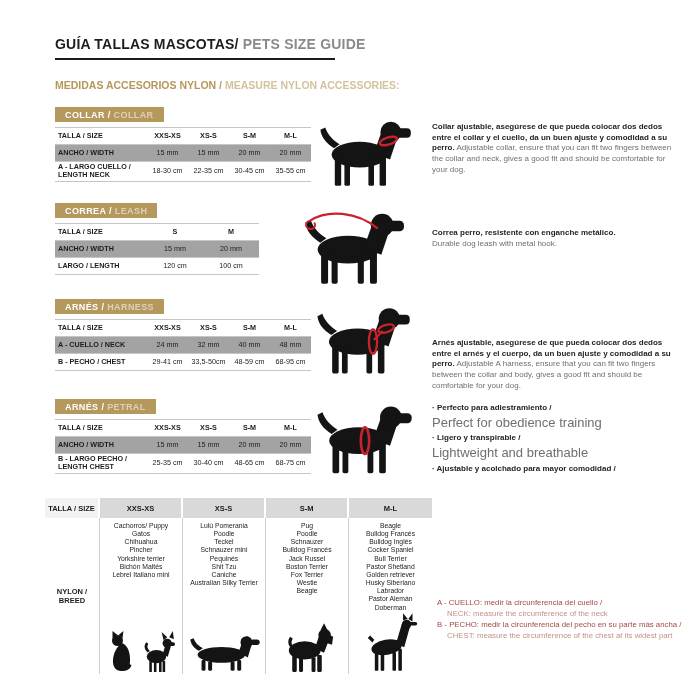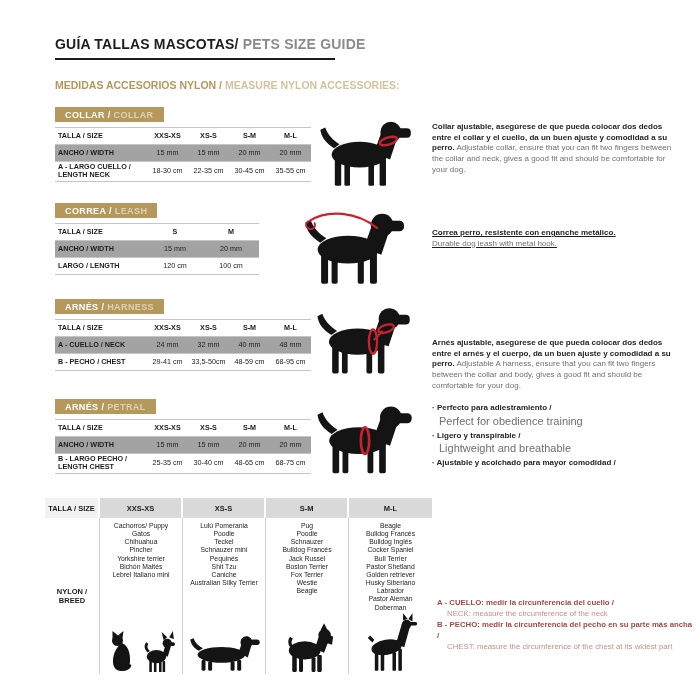--- a/index.html
+++ b/index.html
@@ -28,39 +28,39 @@
   .cell.h{font-weight:bold;}
   .cell.lbl{justify-content:flex-start;text-align:left;font-weight:bold;padding-left:3px;white-space:pre-line;}
   .cell.sh{background:#a3a3a3;}
 
   
   .desc{font-size:8px;line-height:1.34;width:245px;}
   .desc .es{font-weight:bold;color:#242424;}
   .desc .en{color:#6f6f6f;}
   .bullets{font-size:8px;line-height:1.45;width:250px;}
   .bullets .es{font-weight:bold;color:#242424;}
-  .bullets .en{color:#6f6f6f;margin-left:7px;font-size:11px;}
+  .bullets .en{color:#6f6f6f;font-size:13px;}
 
   
   .breedtbl{left:45px;top:498px;width:387px;display:grid;
             grid-template-columns:55px 83px 83px 83px 83px;grid-template-rows:20px auto;}
   .bh{background:#d9d9d9;font-weight:bold;font-size:7.5px;display:flex;align-items:center;
       justify-content:center;border-right:2px solid #fff;box-sizing:border-box;}
   .bh.first{background:#f2f2f2;}
   .bcell{border-right:1px solid #cfcfcf;box-sizing:border-box;display:flex;flex-direction:column;
          justify-content:space-between;align-items:center;min-height:142px;padding-bottom:2px;}
   .bcell.last{border-right:none;}
   .rowlabel{display:flex;align-items:center;justify-content:center;text-align:center;
             font-weight:bold;font-size:7.5px;white-space:pre-line;border-right:1px solid #cfcfcf;}
   .breeds{white-space:pre-line;font-size:6.8px;line-height:1.2;text-align:center;padding-top:4px;}
   .iconrow{display:flex;align-items:flex-end;justify-content:center;gap:3px;}
 
   
   .footnote{left:437px;top:598px;width:256px;font-size:7.8px;line-height:1.4;}
-  .footnote .es{color:#a14a42;font-weight:bold;}
+  .footnote .es{color:#a14a42;font-weight:normal;}
   .footnote .en{color:#c4918a;margin-left:10px;}
 
   svg{display:block;}
   .silx{fill:#141414;}
 </style>
 </head>
 <body>
 
 <div class="page">
 
@@ -134,21 +134,21 @@
     <div class="cell">120 cm</div>
     <div class="cell">100 cm</div>
   </div>
   <div class="abs" style="left:300px;top:206px;">
     <svg width="112" height="82" viewBox="0 -4 122 94">
       <use href="#dog-base"></use>
       <path d="M86,22 C62,2 28,0 8,13" fill="none" stroke="#c8232c" stroke-width="2.6"></path>
       <path d="M8,13 c-5,1 -6,7 -1,9 c5,2 9,-3 6,-7" fill="none" stroke="#c8232c" stroke-width="2"></path>
     </svg>
   </div>
-  <div class="abs desc" style="left:432px;top:228px;text-decoration:underline;">
+  <div class="abs desc" style="left:432px;top:228px;">
     <span class="es">Correa perro, resistente con enganche metálico.</span><br>
     <span class="en">Durable dog leash with metal hook.</span>
   </div>
 
   <div class="abs" style="left:55px;top:296px;">
     <span class="badge"><span>ARNÉS / </span><span class="en">HARNESS</span></span>
   </div>
   <div class="abs tbl t4" style="left:55px;top:319px;">
     <div class="cell h lbl">TALLA / SIZE</div>
     <div class="cell h">XXS-XS</div>

